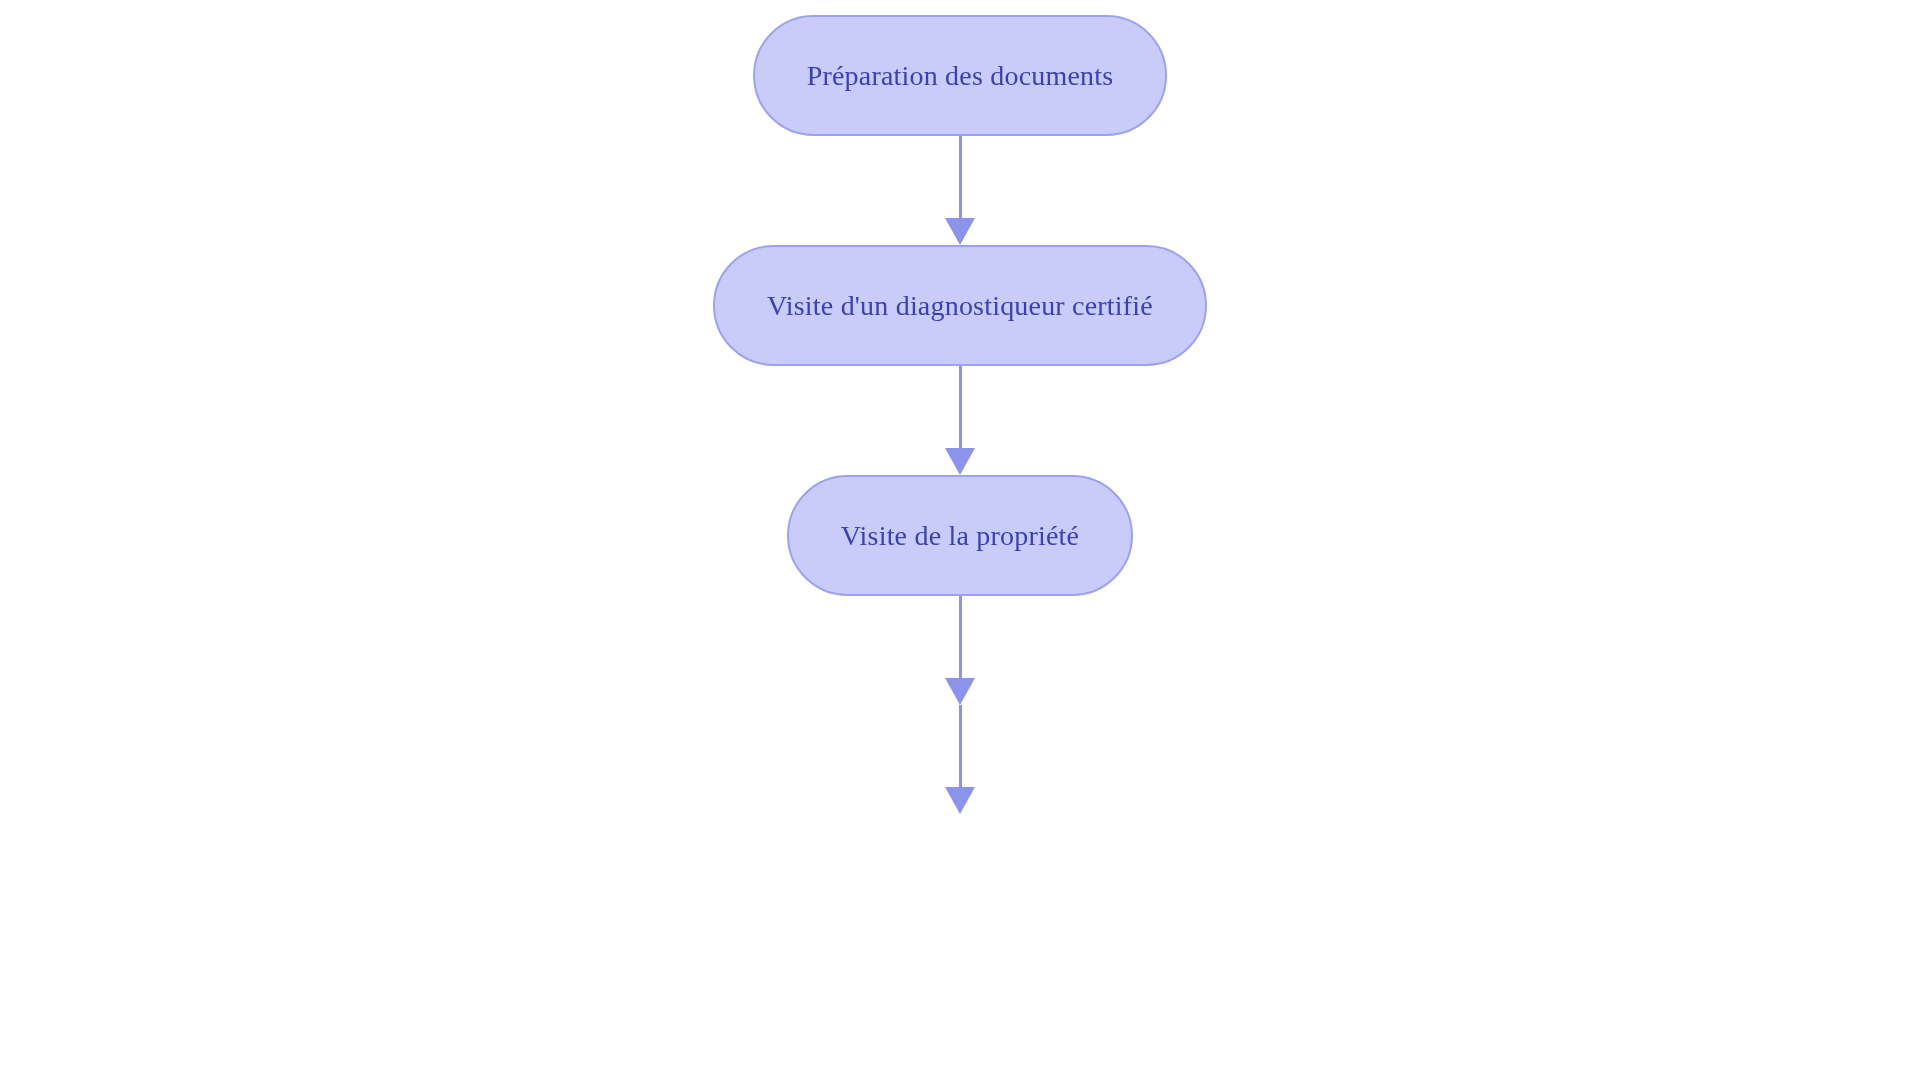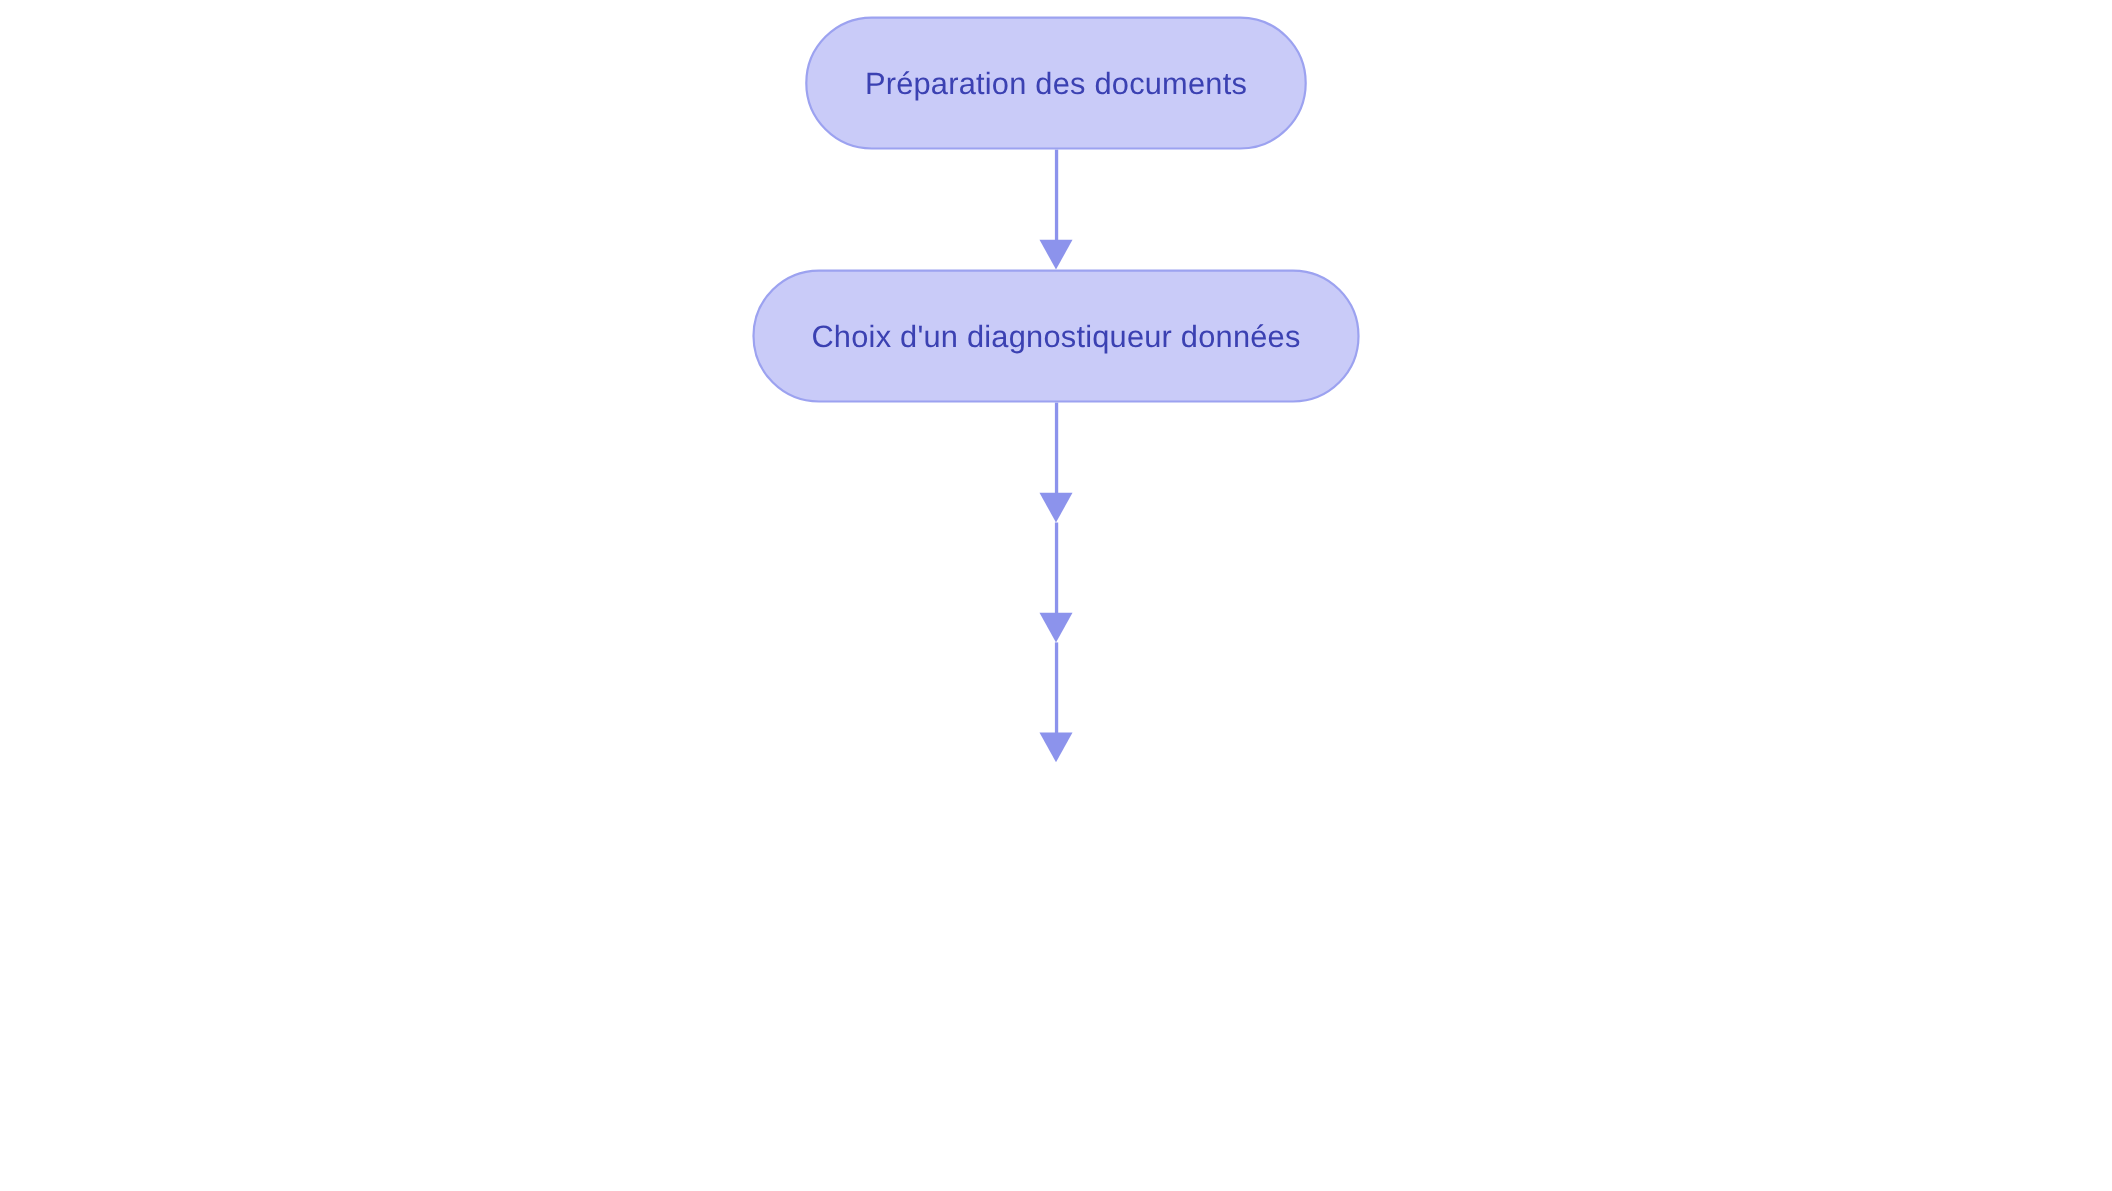--- a/index.html
+++ b/index.html
@@ -13,21 +13,21 @@
   html, body { background: var(--bg); }
   .canvas {
     position: relative;
     width: 1920px;
     height: 1083px;
     background: var(--bg);
     display: flex;
     flex-direction: column;
     align-items: center;
     padding-top: 15px;
-    font-family: Liberation Sans, sans-serif;
+    font-family: Liberation Serif, serif;
     overflow: hidden;
   }
   .node {
     height: 121px;
     border-radius: 61px;
     background: var(--node-fill);
     border: 2px solid var(--node-border);
     display: flex;
     align-items: center;
     justify-content: center;
@@ -70,28 +70,31 @@
   <div class="node">
     <span class="node-label">Préparation des documents</span>
   </div>
 
   <div class="arrow">
     <div class="arrow-stem"></div>
     <div class="arrow-head"></div>
   </div>
 
   <div class="node">
-    <span class="node-label">Choix d'un diagnostiqueur données</span>
+    <span class="node-label">Visite d'un diagnostiqueur certifié</span>
   </div>
 
   <div class="arrow">
     <div class="arrow-stem"></div>
     <div class="arrow-head"></div>
   </div>
 
+  <div class="node">
+    <span class="node-label">Visite de la propriété</span>
+  </div>
 
   <div class="arrow">
     <div class="arrow-stem"></div>
     <div class="arrow-head"></div>
   </div>
 
 
   <div class="arrow">
     <div class="arrow-stem"></div>
     <div class="arrow-head"></div>

